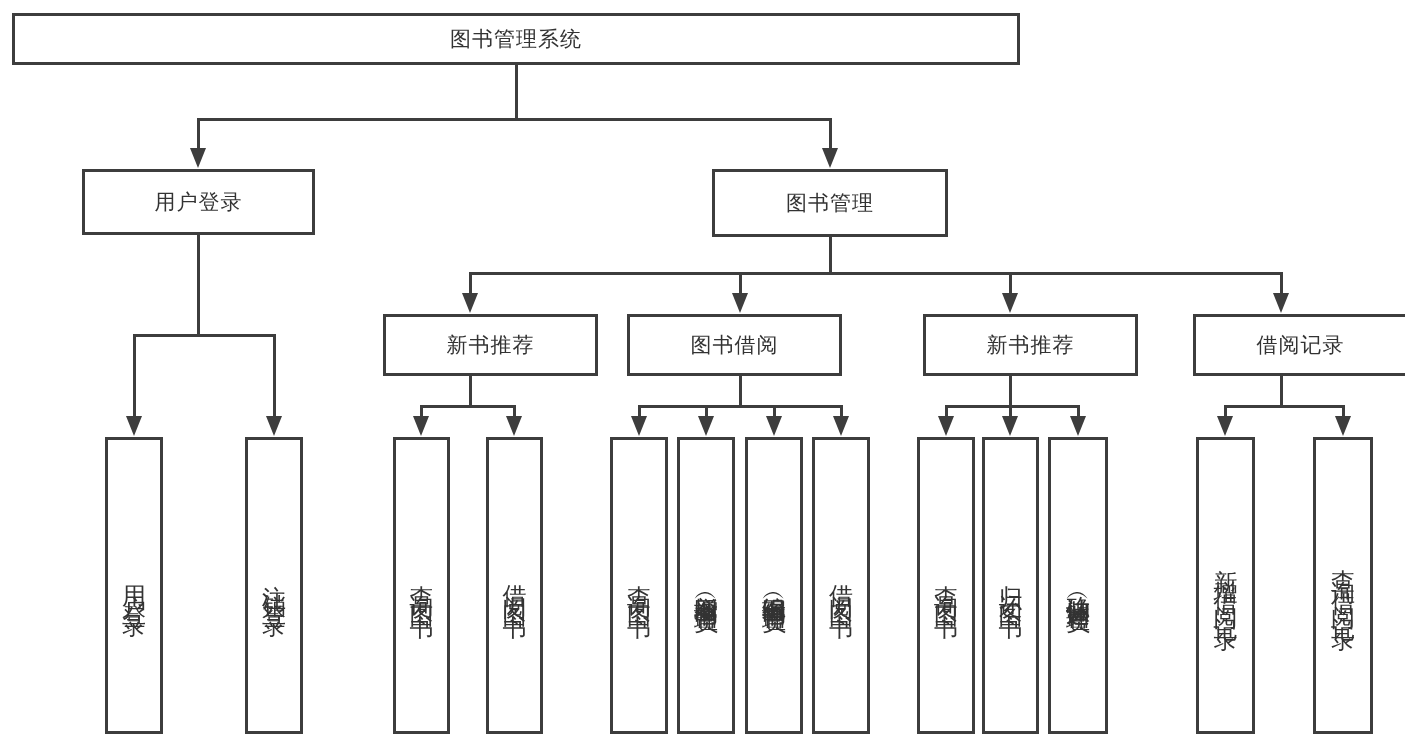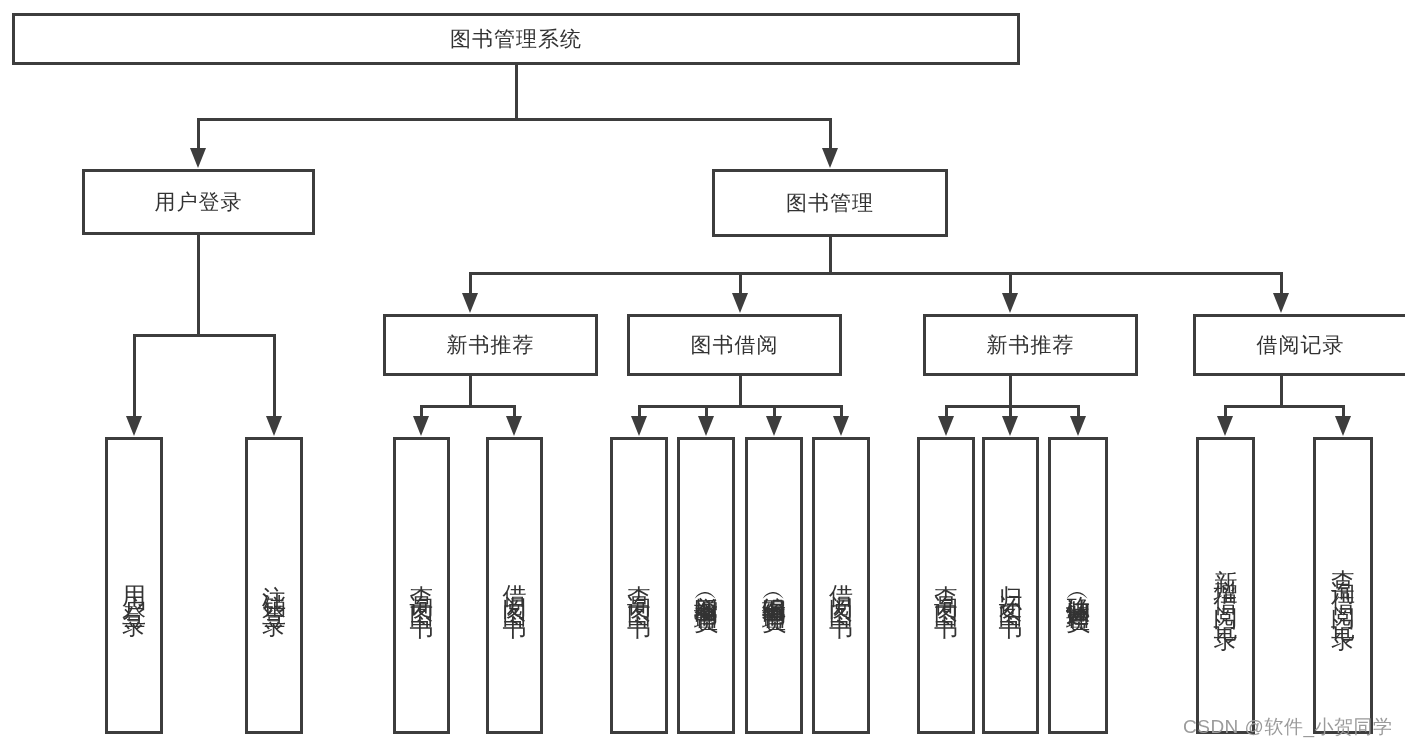--- a/index.html
+++ b/index.html
@@ -164,15 +164,14 @@
     <span class="vtext c10">确认归还（管理员）</span>
   </div>
 
   <div class="box v" style="left:1196px;width:59px;">
     <span class="vtext c6">新增借阅记录</span>
   </div>
   <div class="box v" style="left:1313px;width:60px;">
     <span class="vtext c6">查询借阅记录</span>
   </div>
 
-  <div class="watermark">CSDN @软件_小贺同学</div>
 
 </div>
 
 </body></html>

